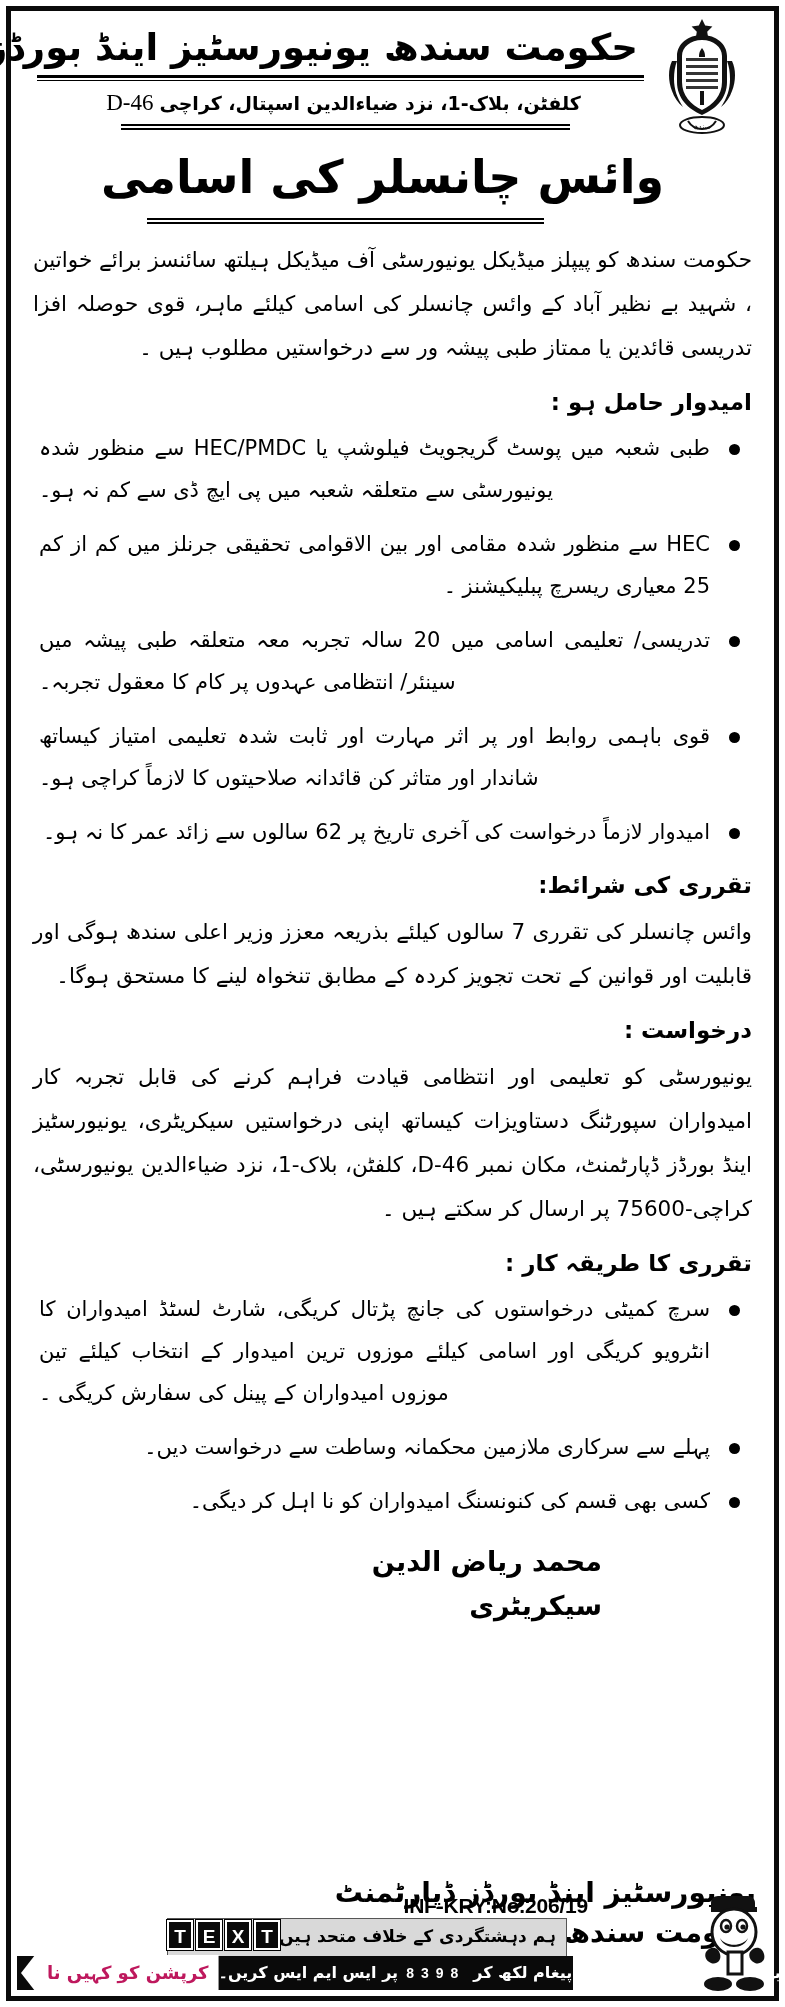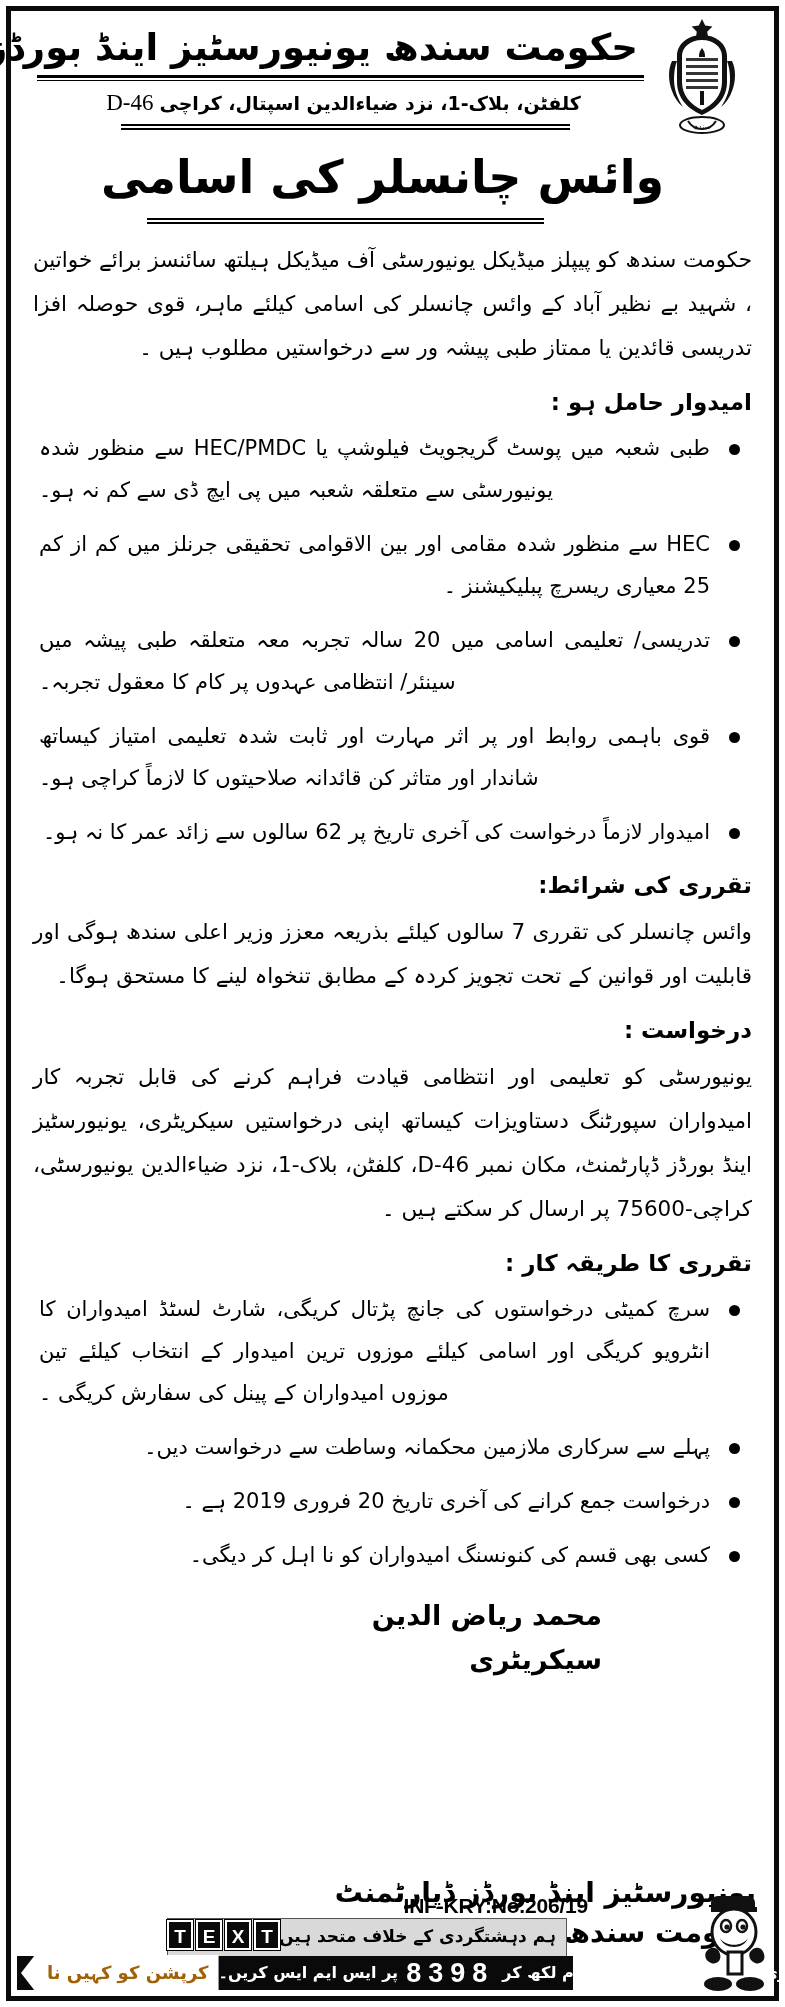--- a/index.html
+++ b/index.html
@@ -266,29 +266,29 @@
     line-height: 32px;
     white-space: nowrap;
     display: flex;
     align-items: center;
     justify-content: flex-end;
     padding: 0 8px;
     box-sizing: border-box;
   }
   .banner-bottom .slogan {
     background: #fff;
-    color: #a16207;
+    color: #be185d;
     padding: 2px 10px 2px 26px;
     margin-left: -4px;
     font-size: 18px;
     clip-path: polygon(14px 0, 100% 0, 100% 100%, 14px 100%, 0 50%);
   }
   .banner-bottom .sms {
     font-family: "Liberation Sans", sans-serif;
-    font-size: 27px;
+    font-size: 14px;
     letter-spacing: 7px;
     padding: 0 8px;
   }
   .mascot {
     position: absolute;
     right: 2px;
     bottom: 2px;
     width: 74px;
     height: 104px;
   }
@@ -343,21 +343,20 @@
         <div class="sec-head">تقرری کی شرائط:</div>
         <p class="para">وائس چانسلر کی تقرری 7 سالوں کیلئے بذریعہ معزز وزیر اعلی سندھ ہوگی اور قابلیت اور قوانین کے تحت تجویز کردہ کے مطابق تنخواہ لینے کا مستحق ہوگا۔</p>
 
         <div class="sec-head">درخواست :</div>
         <p class="para">یونیورسٹی کو تعلیمی اور انتظامی قیادت فراہم کرنے کی قابل تجربہ کار امیدواران سپورٹنگ دستاویزات کیساتھ اپنی درخواستیں سیکریٹری، یونیورسٹیز اینڈ بورڈز ڈپارٹمنٹ، مکان نمبر D-46، کلفٹن، بلاک-1، نزد ضیاءالدین یونیورسٹی، کراچی-75600 پر ارسال کر سکتے ہیں ۔</p>
 
         <div class="sec-head">تقرری کا طریقہ کار :</div>
         <ul class="bullets">
           <li>سرچ کمیٹی درخواستوں کی جانچ پڑتال کریگی، شارٹ لسٹڈ امیدواران کا انٹرویو کریگی اور اسامی کیلئے موزوں ترین امیدوار کے انتخاب کیلئے تین موزوں امیدواران کے پینل کی سفارش کریگی ۔</li>
           <li class="one-line">پہلے سے سرکاری ملازمین محکمانہ وساطت سے درخواست دیں۔</li>
-          <li class="one-line">درخواست جمع کرانے کی آخری تاریخ 20 فروری 2019 ہے ۔</li>
           <li class="one-line">کسی بھی قسم کی کنونسنگ امیدواران کو نا اہل کر دیگی۔</li>
         </ul>
 
         <div class="signature">
           <div>محمد ریاض الدین</div>
           <div>سیکریٹری</div>
         </div>
       </div>
 
       <div class="footer">

